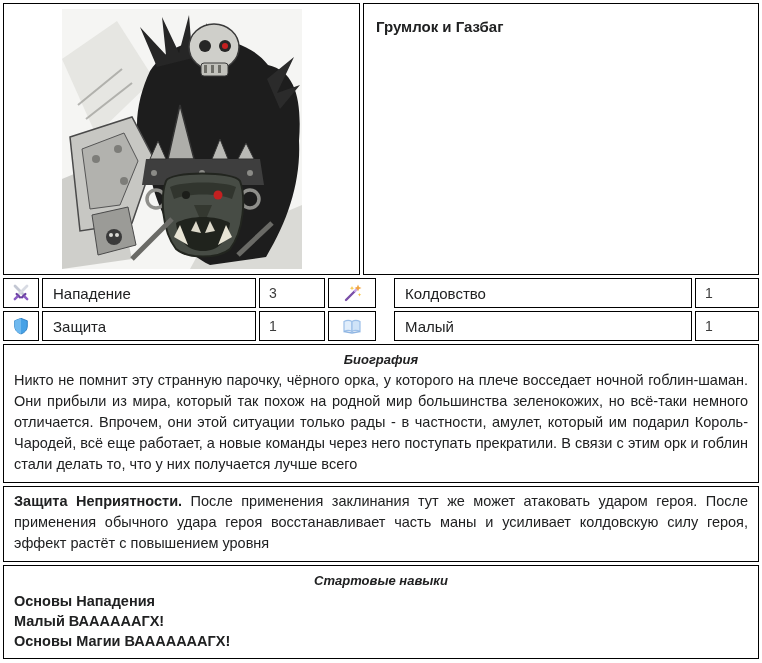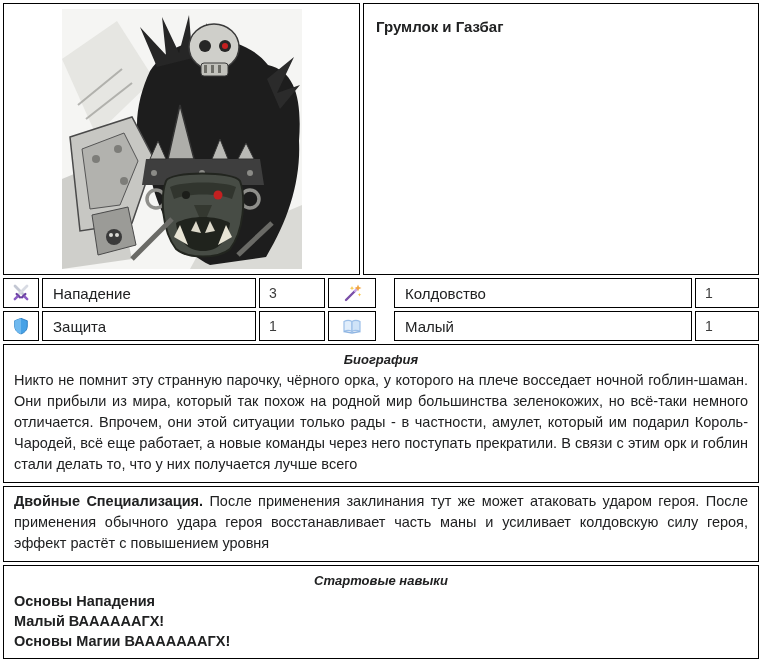--- a/index.html
+++ b/index.html
@@ -148,21 +148,21 @@
     <div class="cell stat-label-cell right">Малый</div>
     <div class="cell stat-value-cell right">1</div>
   </div>
 
   <div class="cell section">
     <div class="section-title">Биография</div>
     <div class="section-body">Никто не помнит эту странную парочку, чёрного орка, у которого на плече восседает ночной гоблин-шаман. Они прибыли из мира, который так похож на родной мир большинства зеленокожих, но всё-таки немного отличается. Впрочем, они этой ситуации только рады - в частности, амулет, который им подарил Король-Чародей, всё еще работает, а новые команды через него поступать прекратили. В связи с этим орк и гоблин стали делать то, что у них получается лучше всего</div>
   </div>
 
   <div class="cell section">
-    <div class="section-body"><span class="lead">Двойные Специализация.</span><span> После применения заклинания тут же может атаковать ударом героя. После применения обычного удара героя восстанавливает часть маны и усиливает колдовскую силу героя, эффект растёт с повышением уровня</span></div>
+    <div class="section-body"><span class="lead">Защита Неприятности.</span><span> После применения заклинания тут же может атаковать ударом героя. После применения обычного удара героя восстанавливает часть маны и усиливает колдовскую силу героя, эффект растёт с повышением уровня</span></div>
   </div>
 
   <div class="cell section">
     <div class="section-title">Стартовые навыки</div>
     <div class="skill-line">Основы Нападения</div>
     <div class="skill-line">Малый ВААААААГХ!</div>
     <div class="skill-line">Основы Магии ВАААААААГХ!</div>
   </div>
 
 </div>

